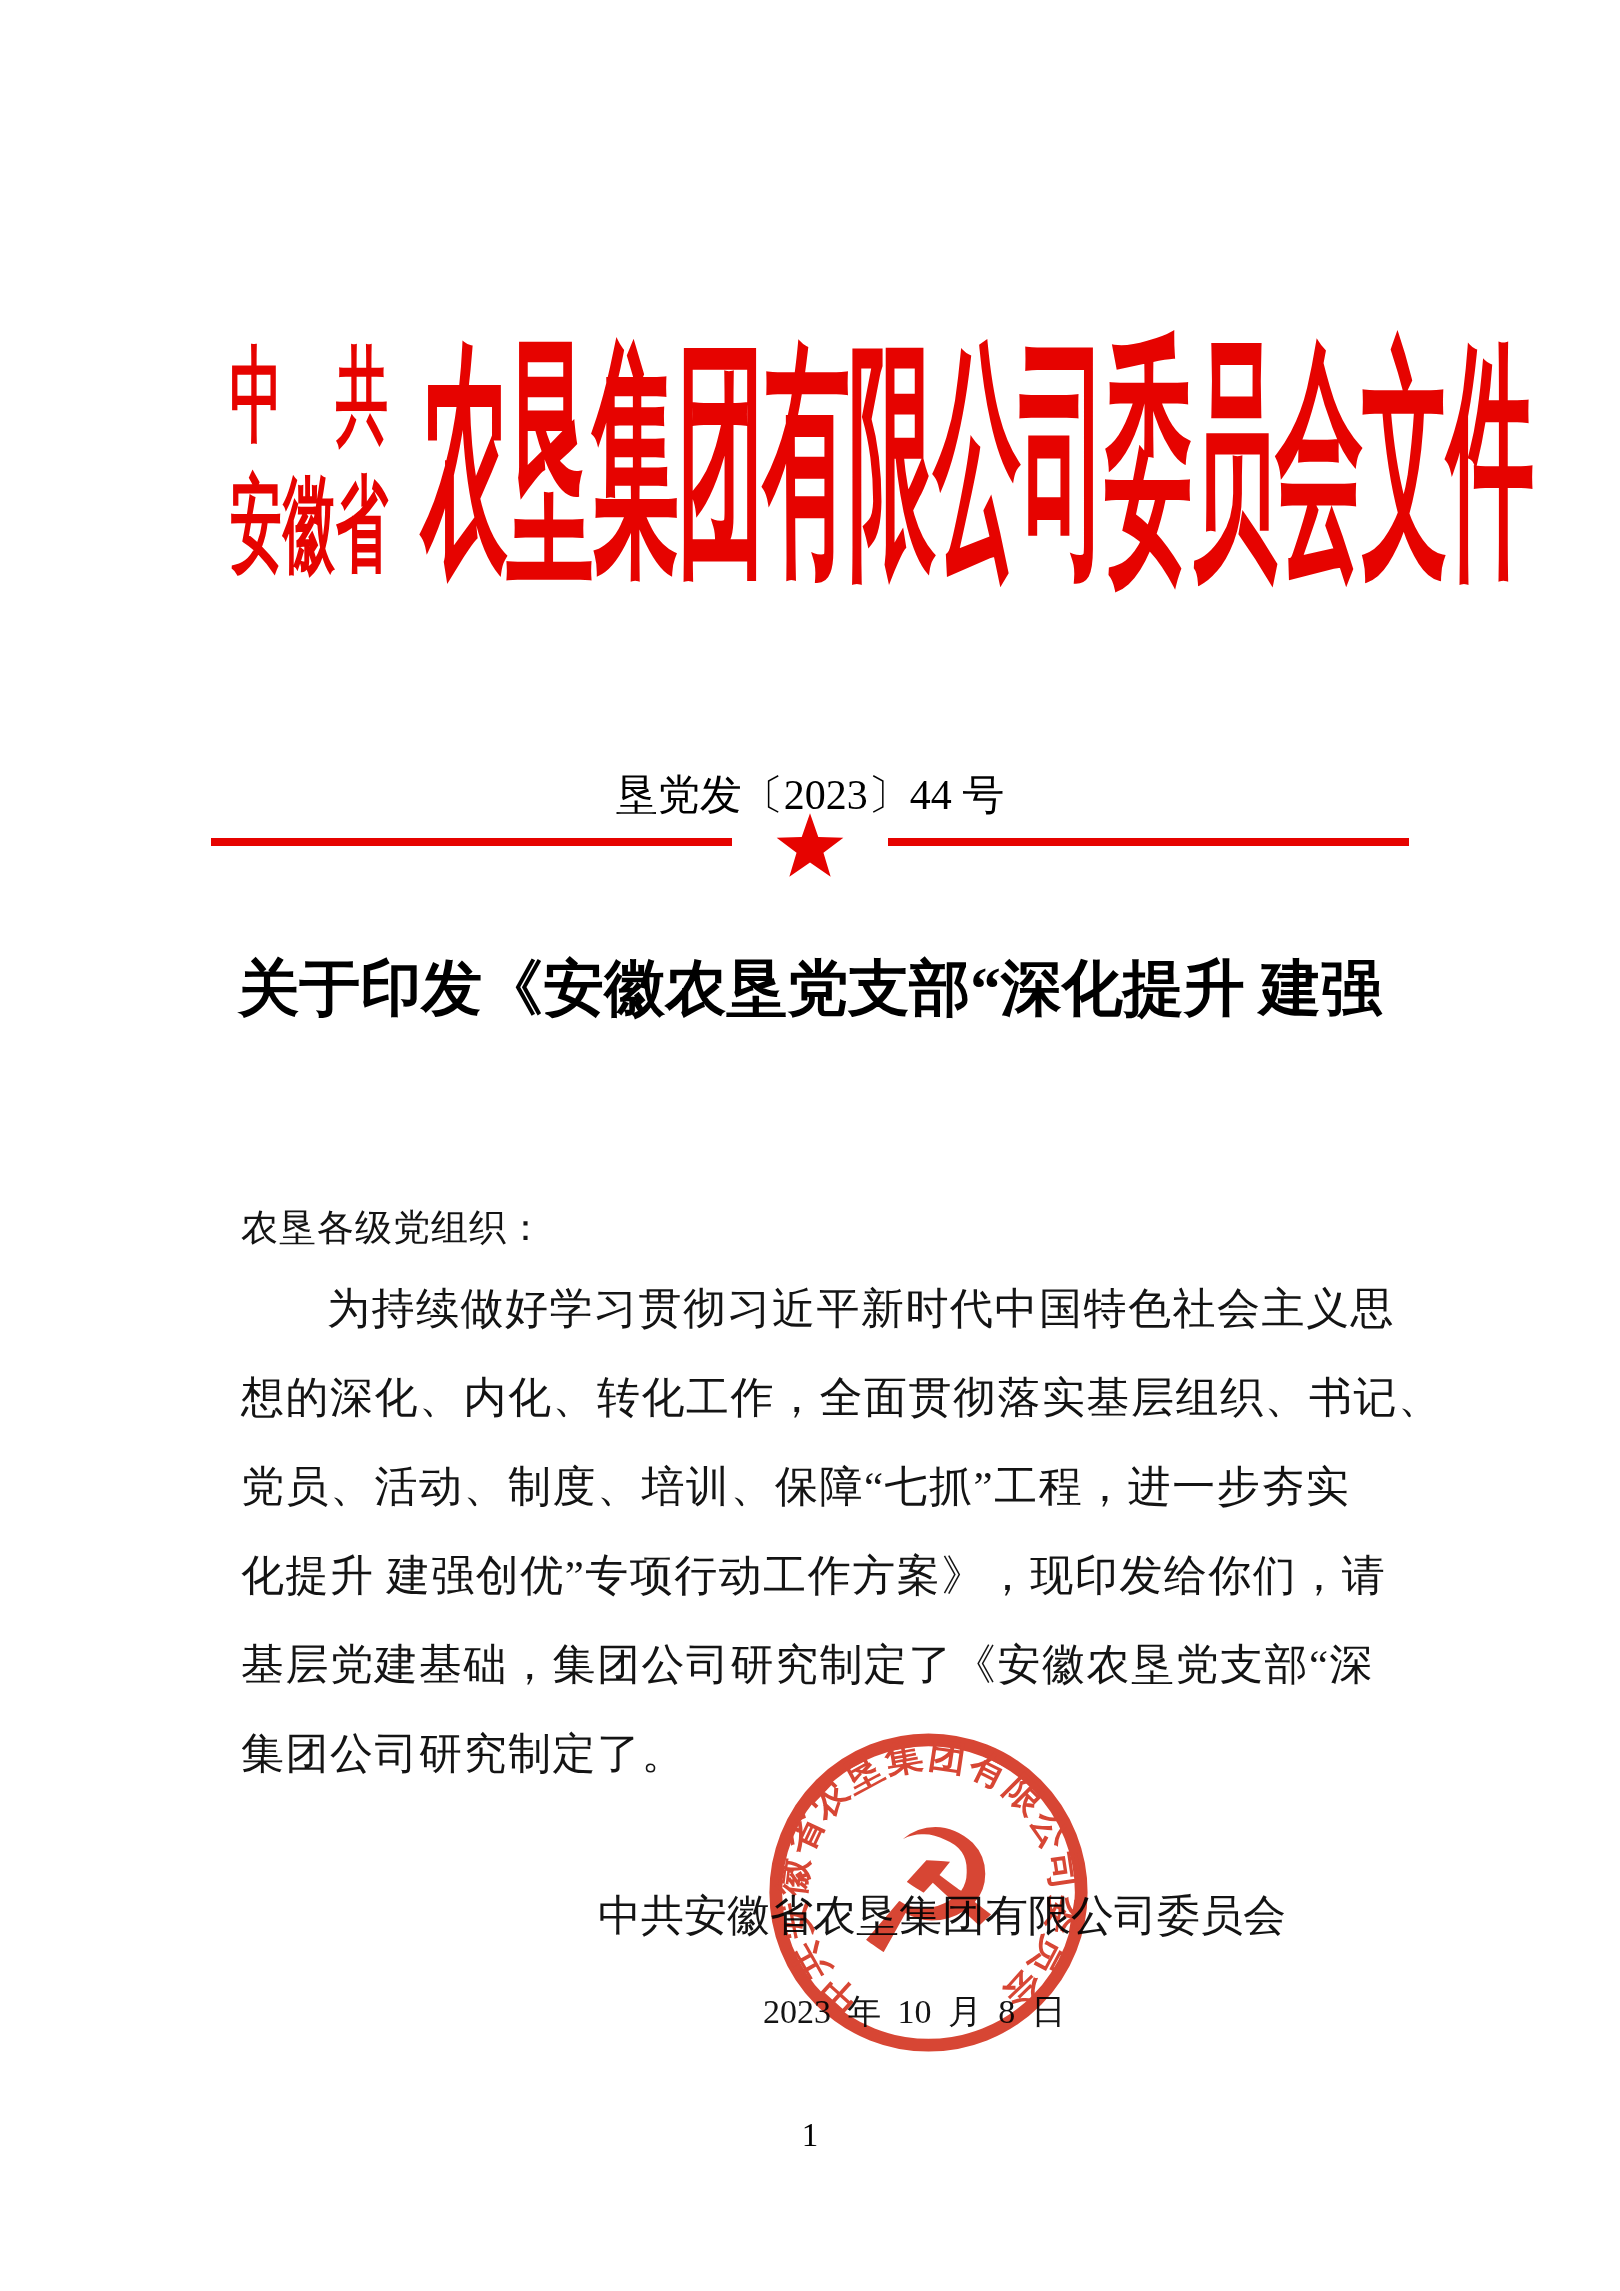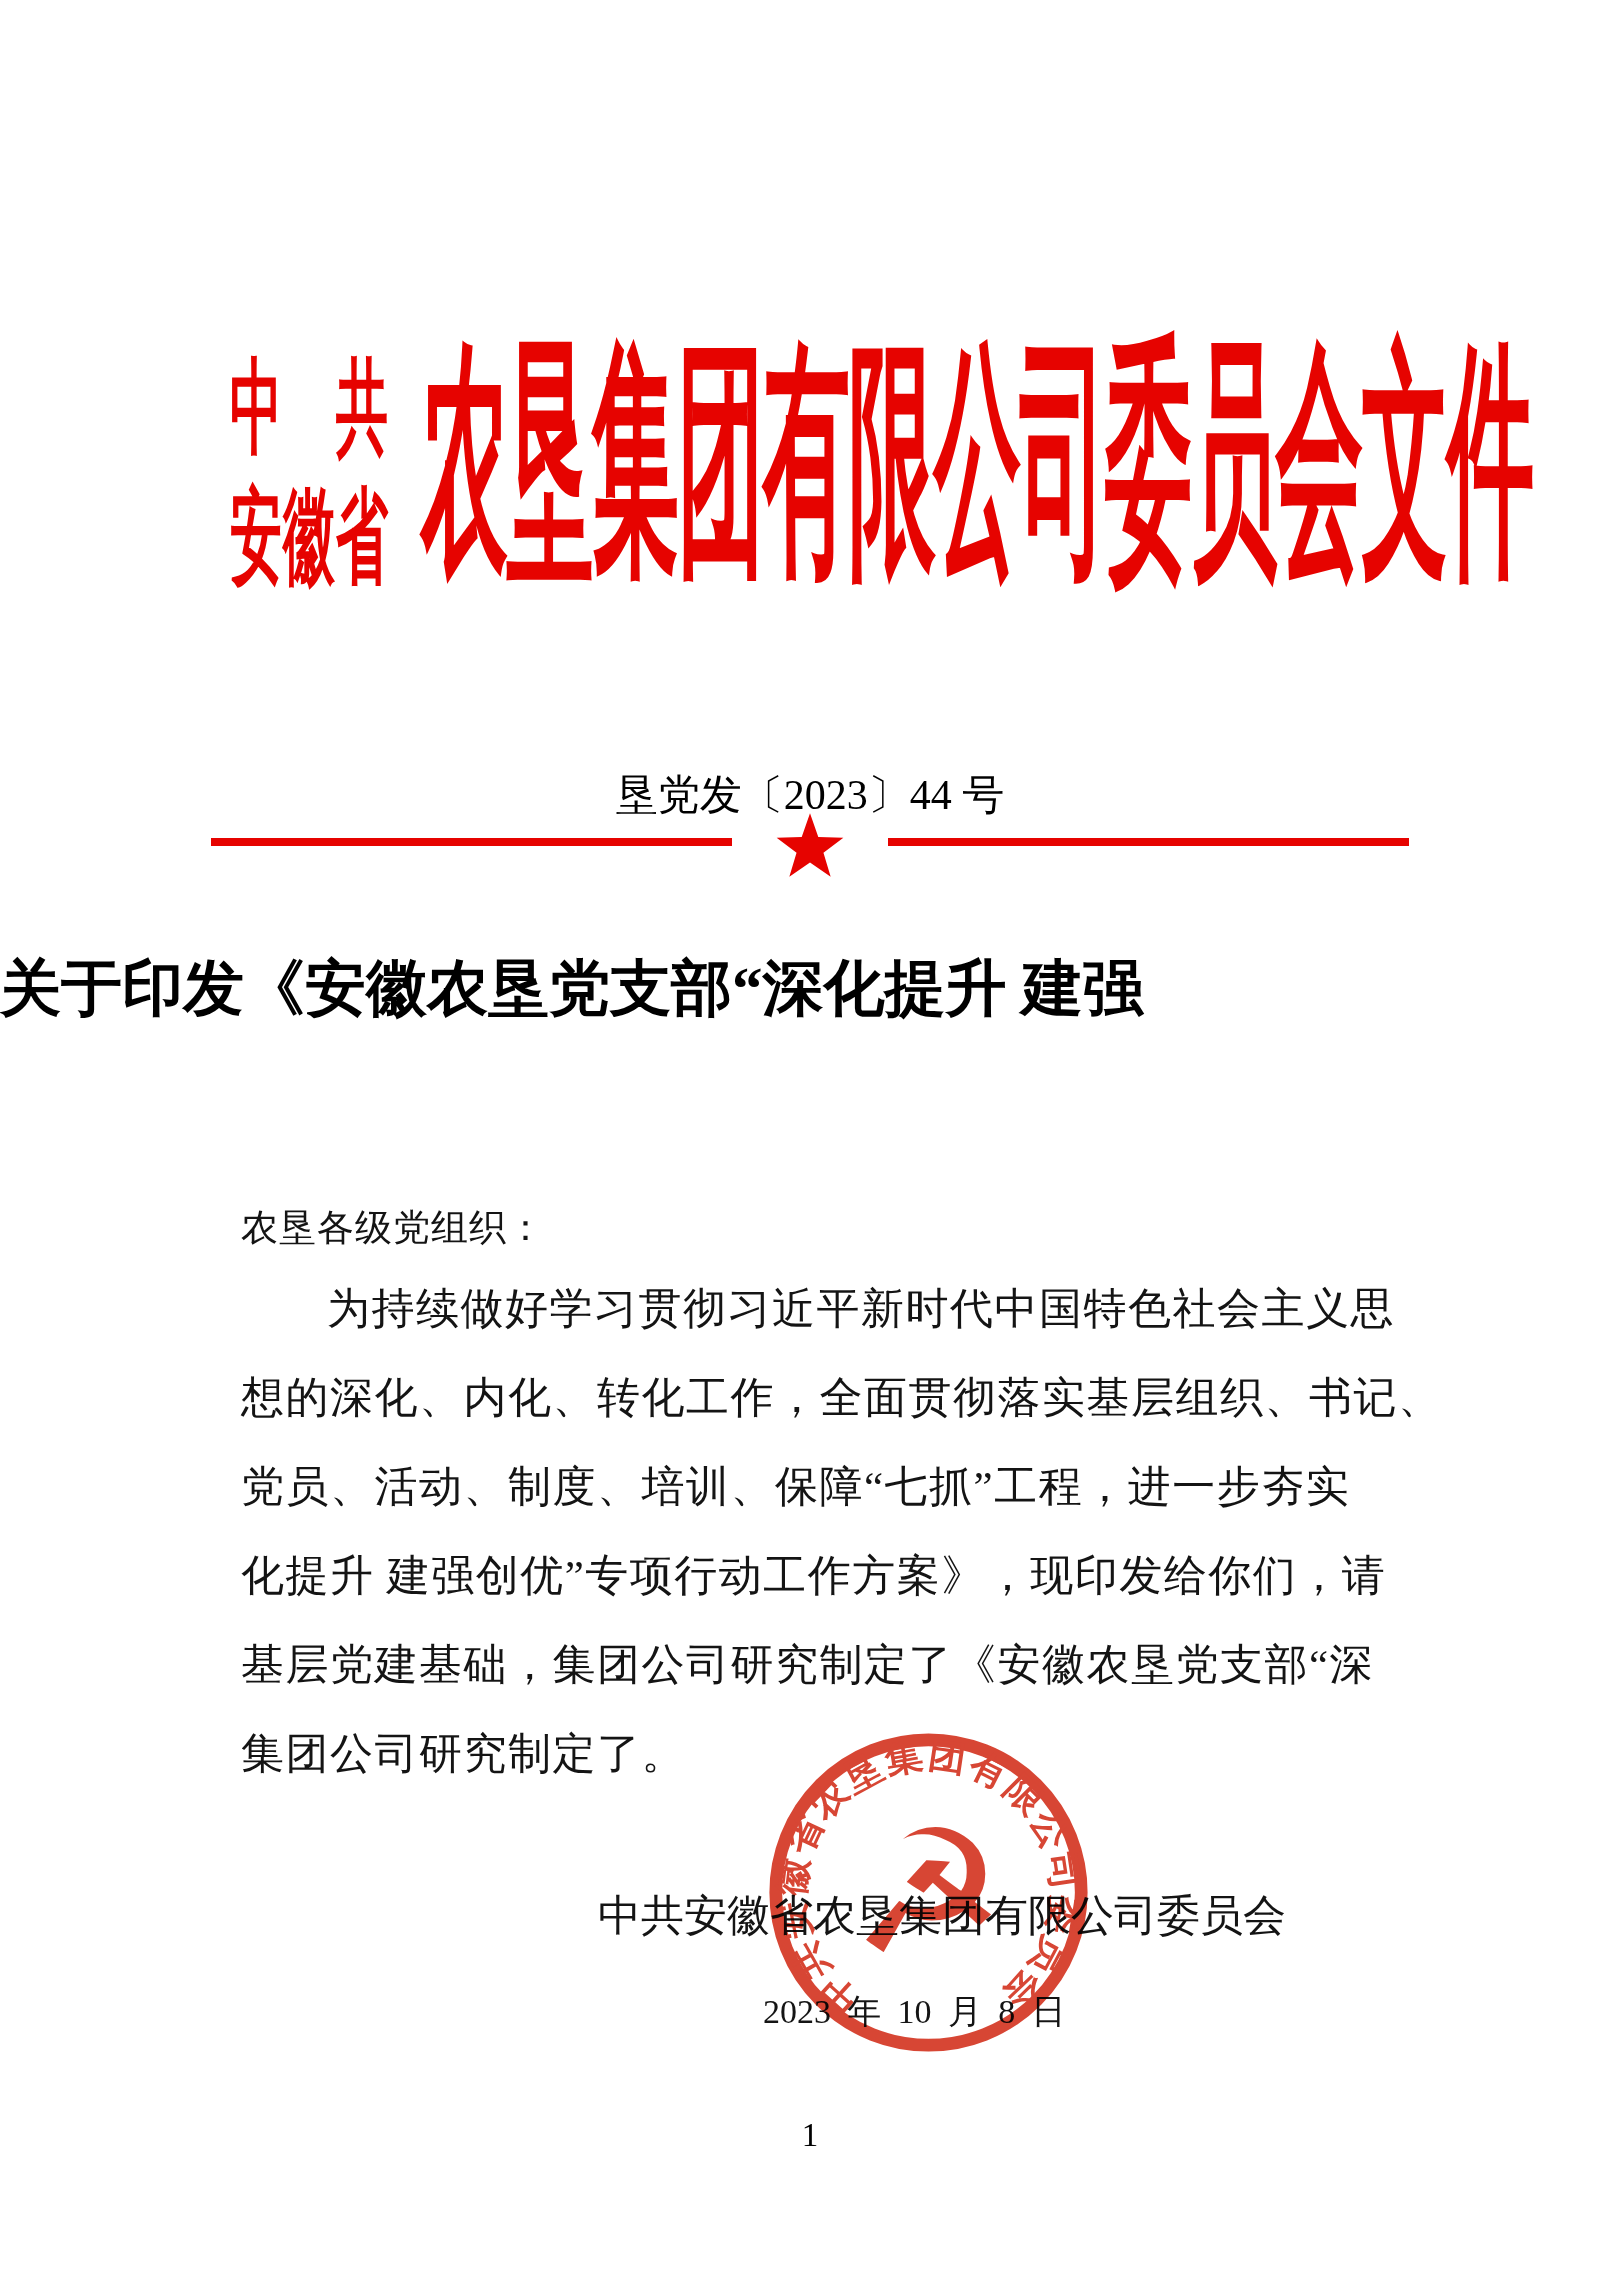--- a/index.html
+++ b/index.html
@@ -16,21 +16,21 @@
     font-family:"Liberation Serif","DejaVu Serif",serif;
     color:var(--ink);
   }
 
   
   .header{
     position:absolute;top:345px;left:230px;width:1225px;height:233px;
     color:var(--red);
   }
   .header-left{
-    position:absolute;left:0;top:12px;width:167px;height:233px;
+    position:absolute;left:0;top:0;width:167px;height:233px;
   }
   .hl-line{
     position:absolute;left:0;
     font-size:52px;font-weight:bold;line-height:1;white-space:nowrap;
     letter-spacing:1px;
   }
   .hl-1{top:0;transform:scaleY(2.0);transform-origin:left top;}
   .hl-2{bottom:0;transform:scaleY(2.0);transform-origin:left bottom;}
   .header-main{
     position:absolute;left:191px;top:0;height:233px;
@@ -51,21 +51,21 @@
     display:flex;align-items:center;
   }
   .divider .rule{flex:1;height:7.8px;background:var(--red);}
   .star-wrap{margin:0 39px;margin-top:9.8px;}
   .star-wrap svg{display:block;}
   .star-fill{fill:var(--red);}
 
   
   .notice-title{
     position:absolute;top:943px;left:0;width:100%;
-    font-weight:bold;color:#000;
+    text-align:center;font-weight:bold;color:#000;
     font-size:61px;line-height:92px;
   }
 
   
   .salutation{
     position:absolute;top:1200px;left:241px;
     font-size:37px;line-height:55px;letter-spacing:1px;
   }
   .paragraph{
     position:absolute;top:1264px;left:241px;width:1166px;

